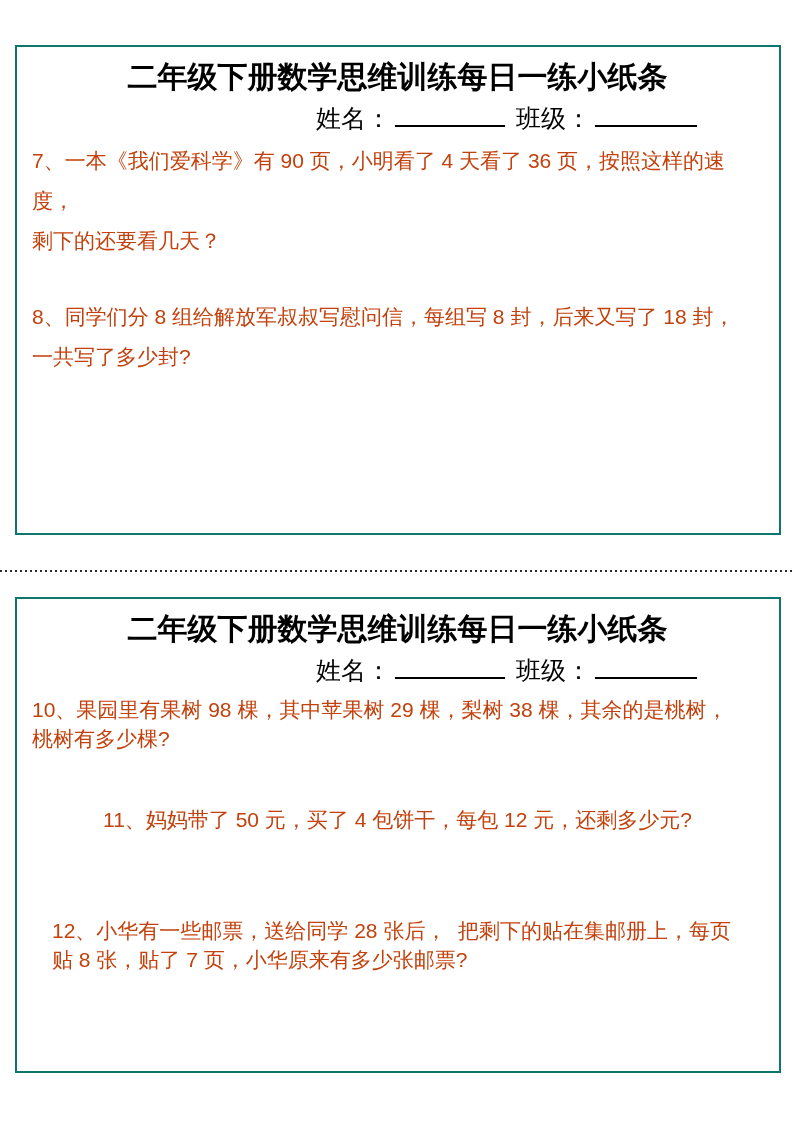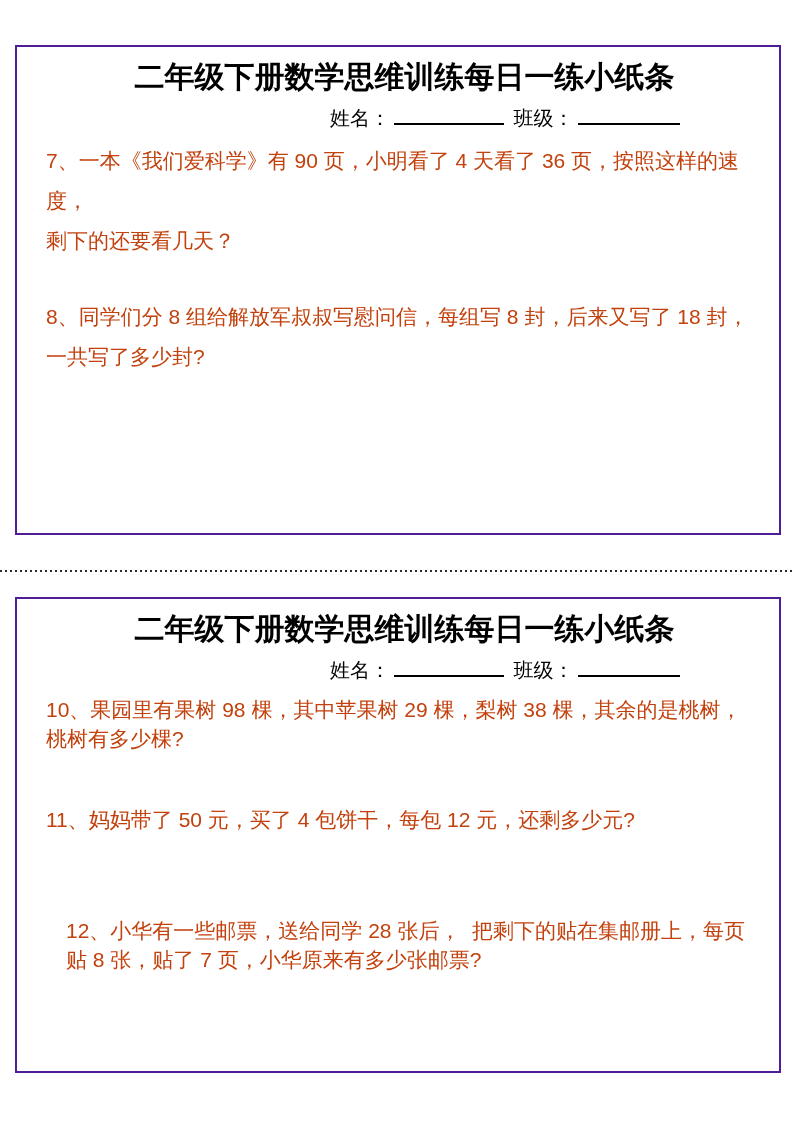--- a/index.html
+++ b/index.html
@@ -14,42 +14,42 @@
     position: relative;
     width: 793px;
     height: 1121px;
     background: #ffffff;
     overflow: hidden;
   }
   .strip {
     position: absolute;
     left: 15px;
     width: 766px;
-    border: 2px solid #4c1d95;
+    border: 2px solid #0f766e;
     background: #ffffff;
-    padding: 10px 16px 0 29px;
+    padding: 10px 16px 0 15px;
     overflow: hidden;
   }
   .strip-1 { top: 45px;  height: 490px; }
   .strip-2 { top: 597px; height: 476px; }
   .strip-title {
     font-size: 30px;
     font-weight: bold;
     line-height: 40px;
     text-align: center;
     letter-spacing: 0px;
     color: #000000;
     white-space: nowrap;
   }
   .name-row {
     margin-top: 6px;
     margin-left: 284px;
     height: 30px;
     line-height: 30px;
-    font-size: 20px;
+    font-size: 25px;
     color: #000000;
     white-space: nowrap;
   }
   .name-row .field-label { font-weight: normal; }
   .blank-line {
     display: inline-block;
     width: 110px;
     height: 20px;
     border-bottom: 2px solid #000000;
     margin: 0 4px;
@@ -61,21 +61,21 @@
     color: #c2410c;
     white-space: pre-wrap;
     letter-spacing: 0px;
   }
   .strip-1 .question { line-height: 40px; }
   .strip-2 .question { line-height: 29px; }
   .strip-1 .q-a { margin-top: 8px; }
   .strip-1 .q-b { margin-top: 36px; }
   .strip-1 .q-c { margin-top: 81px; }
   .strip-2 .q-a { margin-top: 10px; }
-  .strip-2 .q-b { margin-top: 52px; }
+  .strip-2 .q-b { margin-top: 52px; text-align: center; }
   .strip-2 .q-c { margin-top: 82px; margin-left: 20px; }
   .cut-line {
     position: absolute;
     left: 0;
     top: 570px;
     width: 793px;
     height: 3px;
     background-image: repeating-linear-gradient(90deg, #2b2b2b 0px, #2b2b2b 2px, transparent 2px, transparent 5px);
     background-size: 100% 2px;
     background-repeat: no-repeat;

